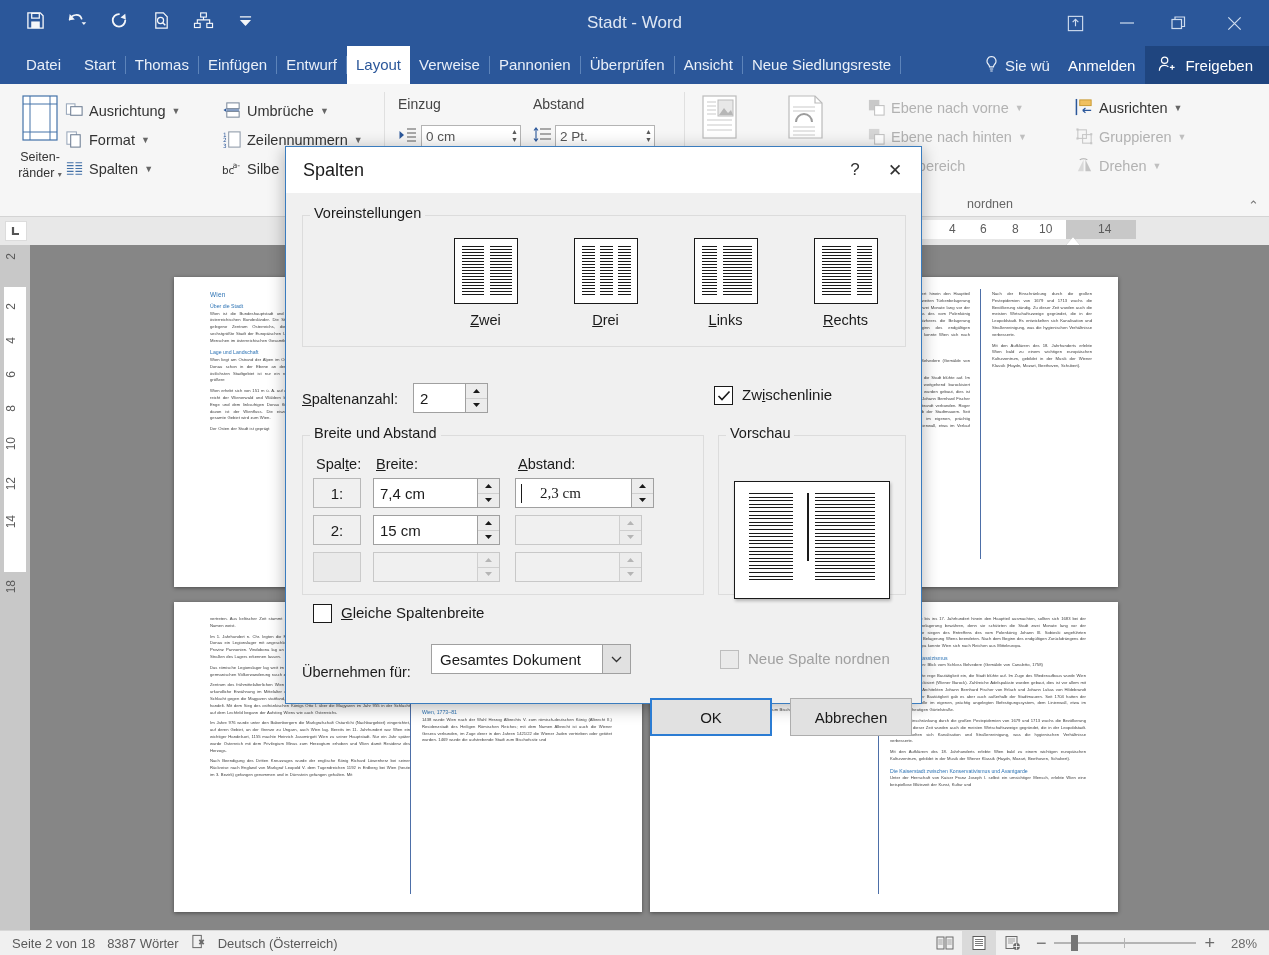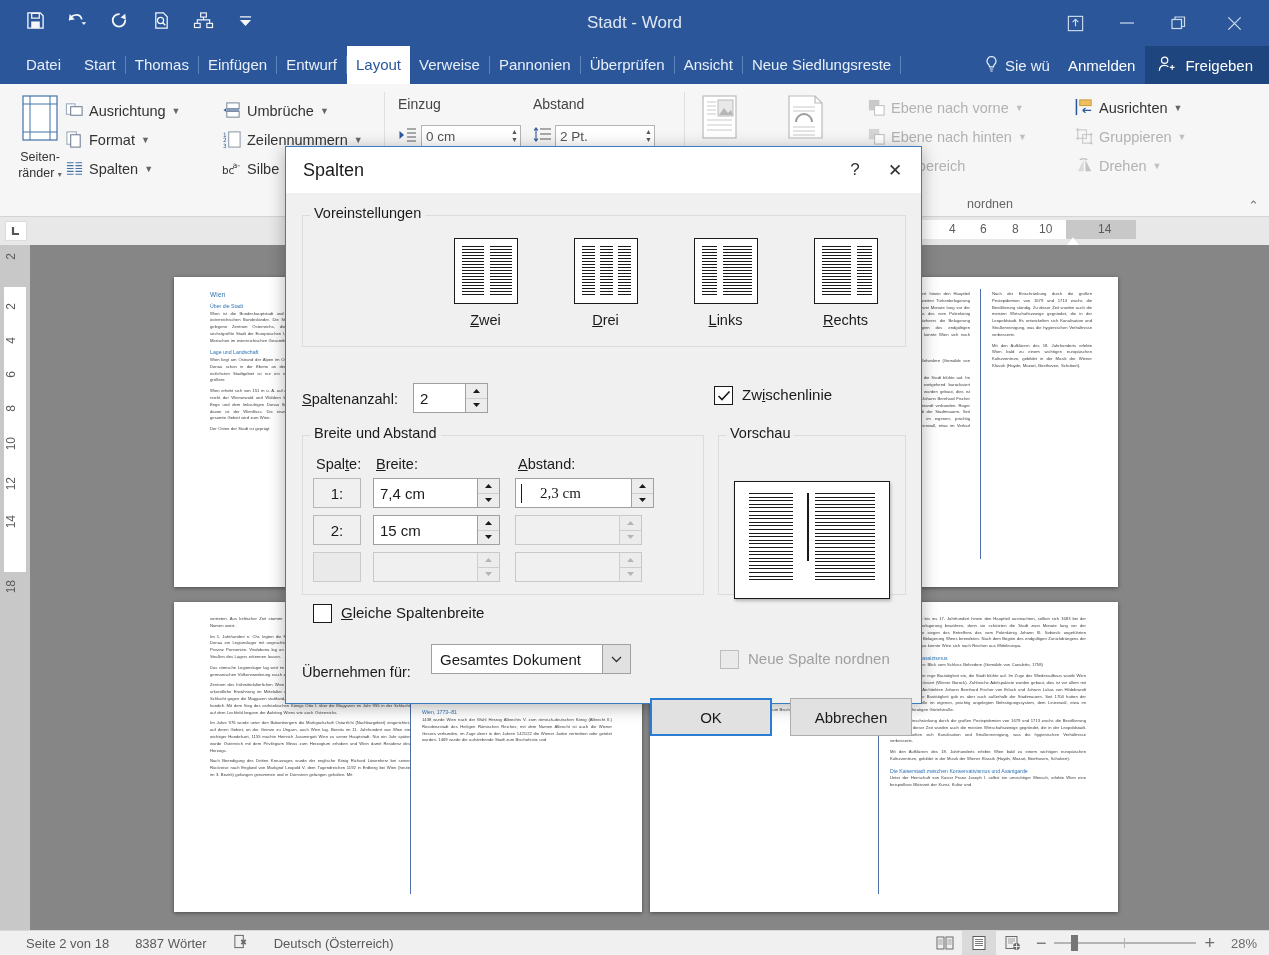--- a/index.html
+++ b/index.html
@@ -130,21 +130,21 @@
   .h2{ color:#2e74b5; font-size:5.2px; margin:5px 0 1.5px 0; font-weight:normal; }
   .bd{ color:#3d3d3d; font-size:4.2px; line-height:1.62; margin:0 0 4px 0; text-align:justify;
        word-spacing:.3px; }
 
   
   #statusbar{
     position:absolute; left:0; top:930px; width:1269px; height:25px;
     background:#f0f0f0; border-top:1px solid #d8d8d8;
     display:flex; align-items:center; font-size:13px; color:#5a5a5a;
   }
-  #statusbar .sl{ margin-left:26px; }
+  #statusbar .sl{ margin-left:12px; }
   #statusbar .sr{ margin-left:auto; display:flex; align-items:center; }
   #statusbar .vbtn{ width:34px; height:25px; display:flex; align-items:center; justify-content:center; }
   #statusbar .vbtn.active{ background:#dadada; }
   #zoomslider{ display:flex; align-items:center; gap:0; margin:0 6px; }
   #zoomslider .track{ position:relative; width:142px; height:2px; background:#b4b4b4; margin:0 8px; }
   #zoomslider .mid{ position:absolute; left:70px; top:-4px; width:1px; height:10px; background:#b4b4b4; }
   #zoomslider .thumb{ position:absolute; left:17px; top:-7px; width:7px; height:16px; background:#767676; }
 
   
   #dialog{

